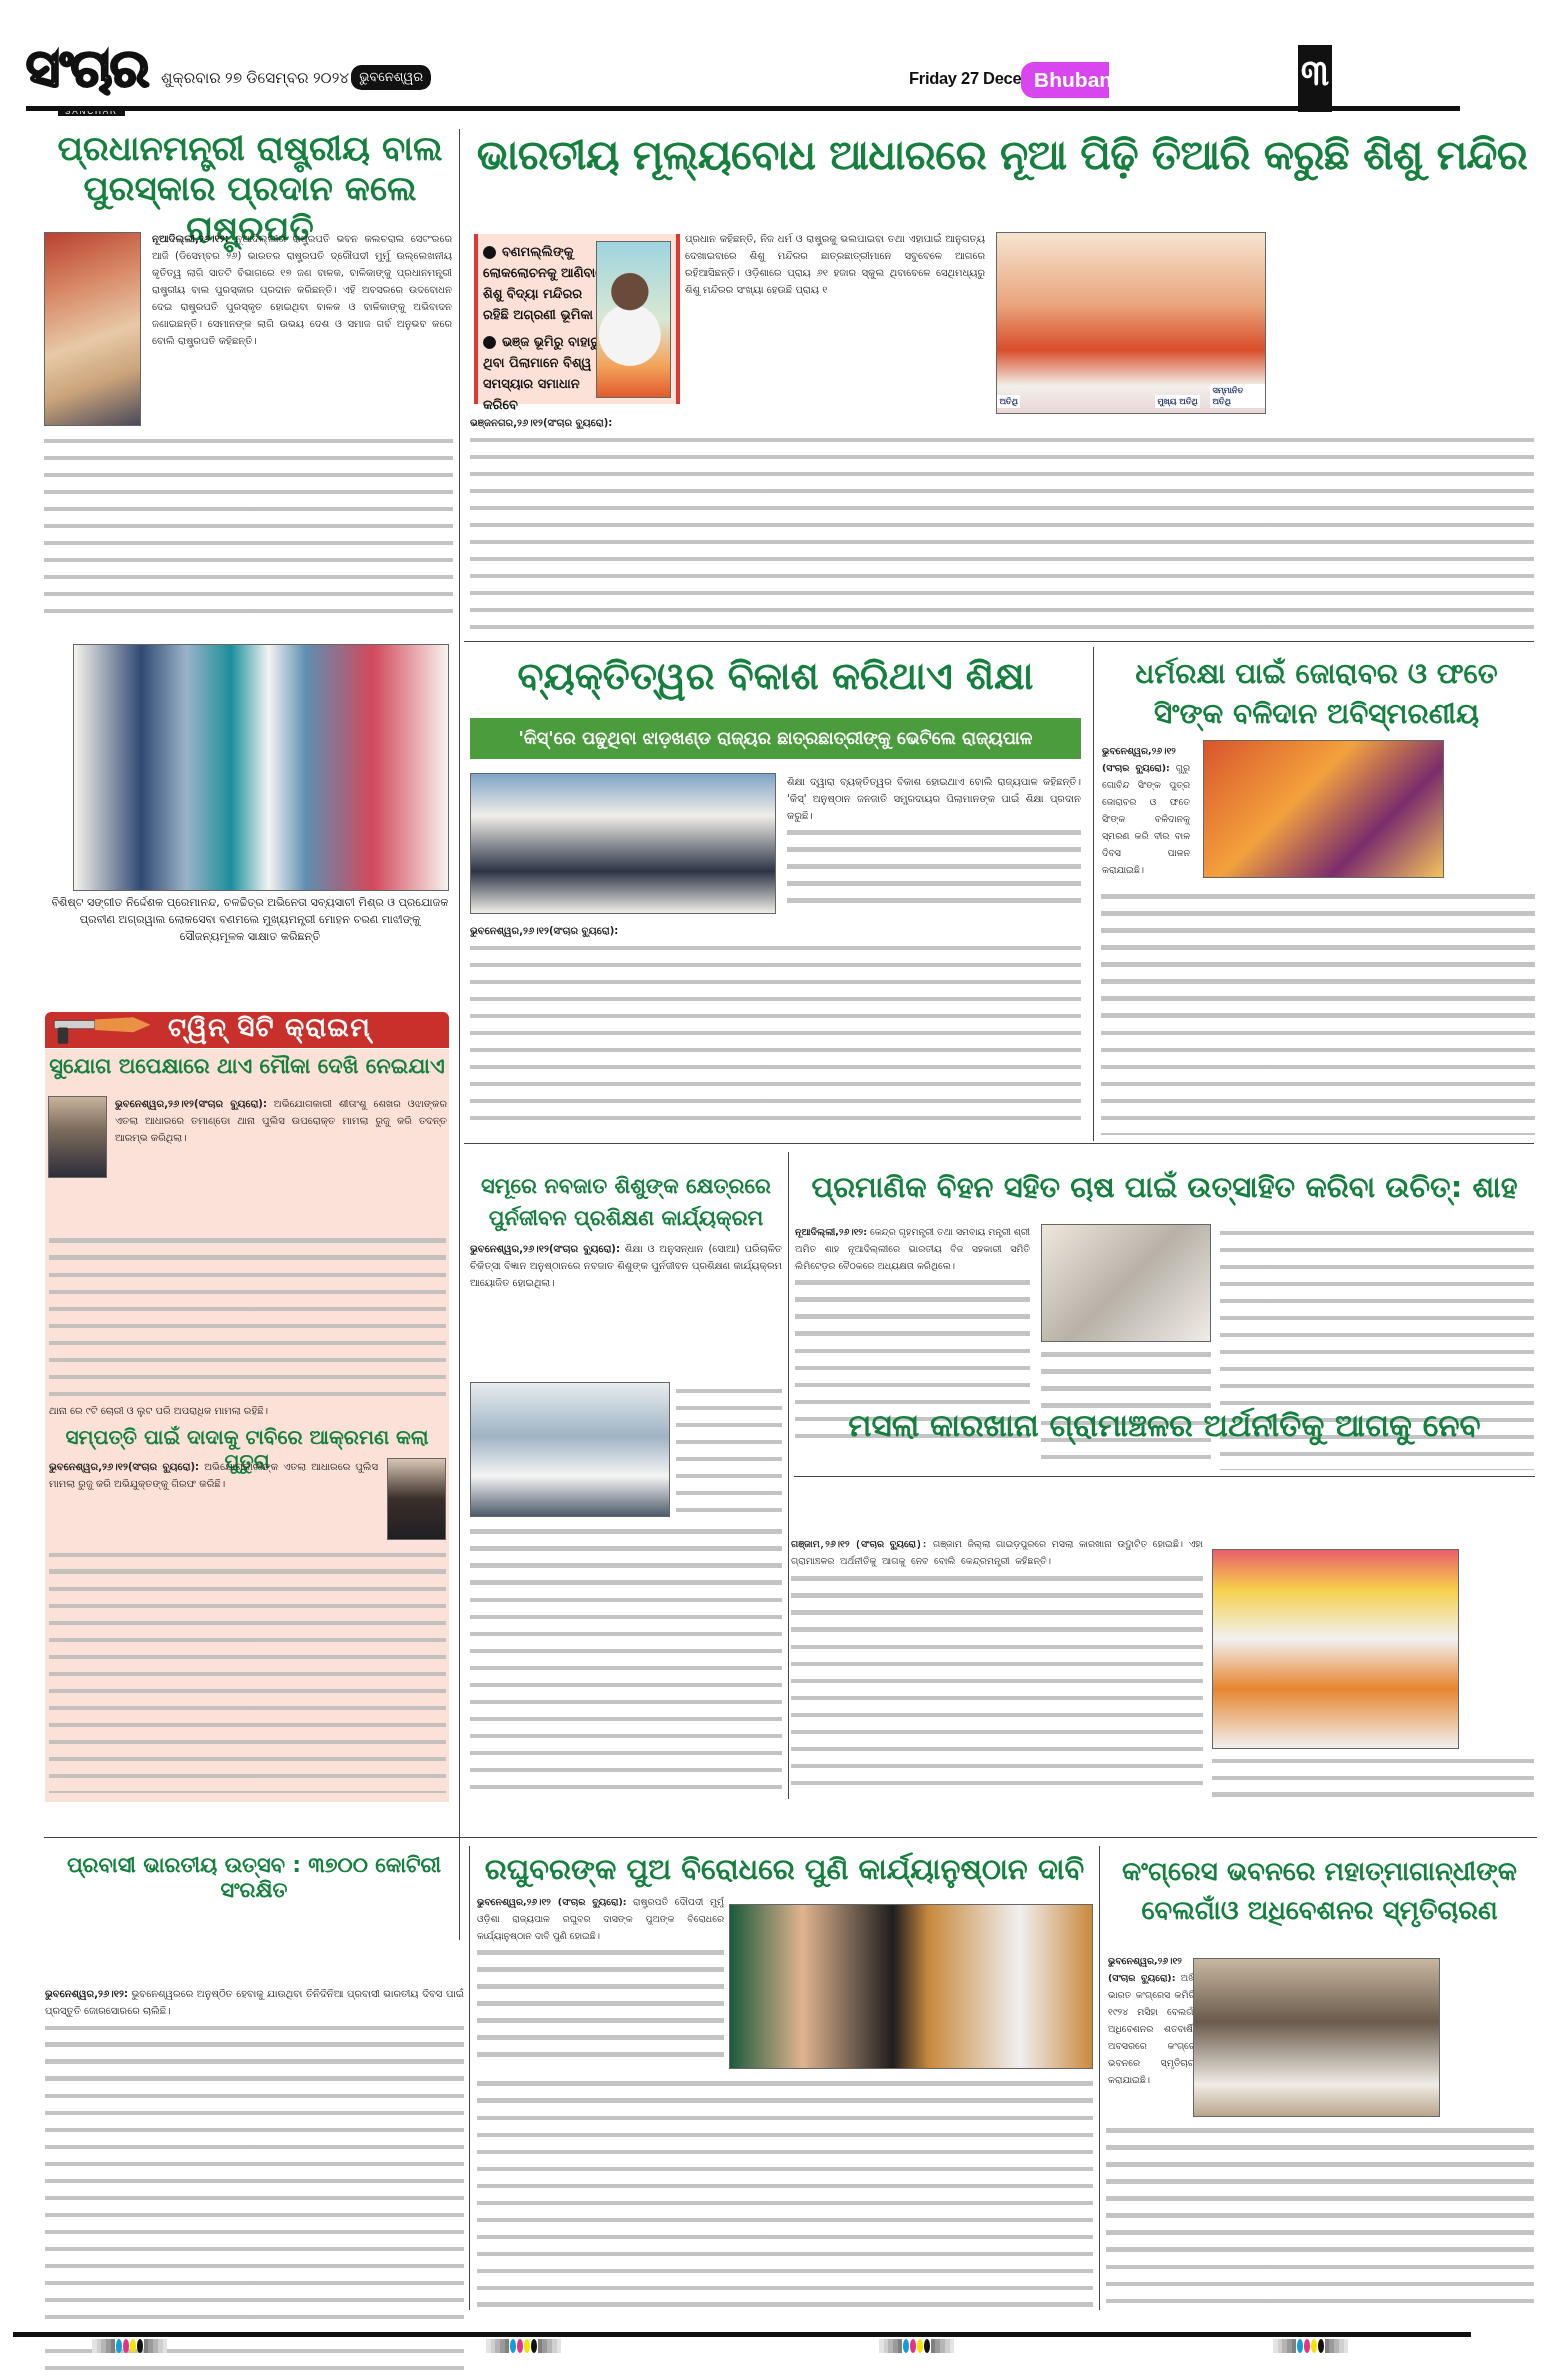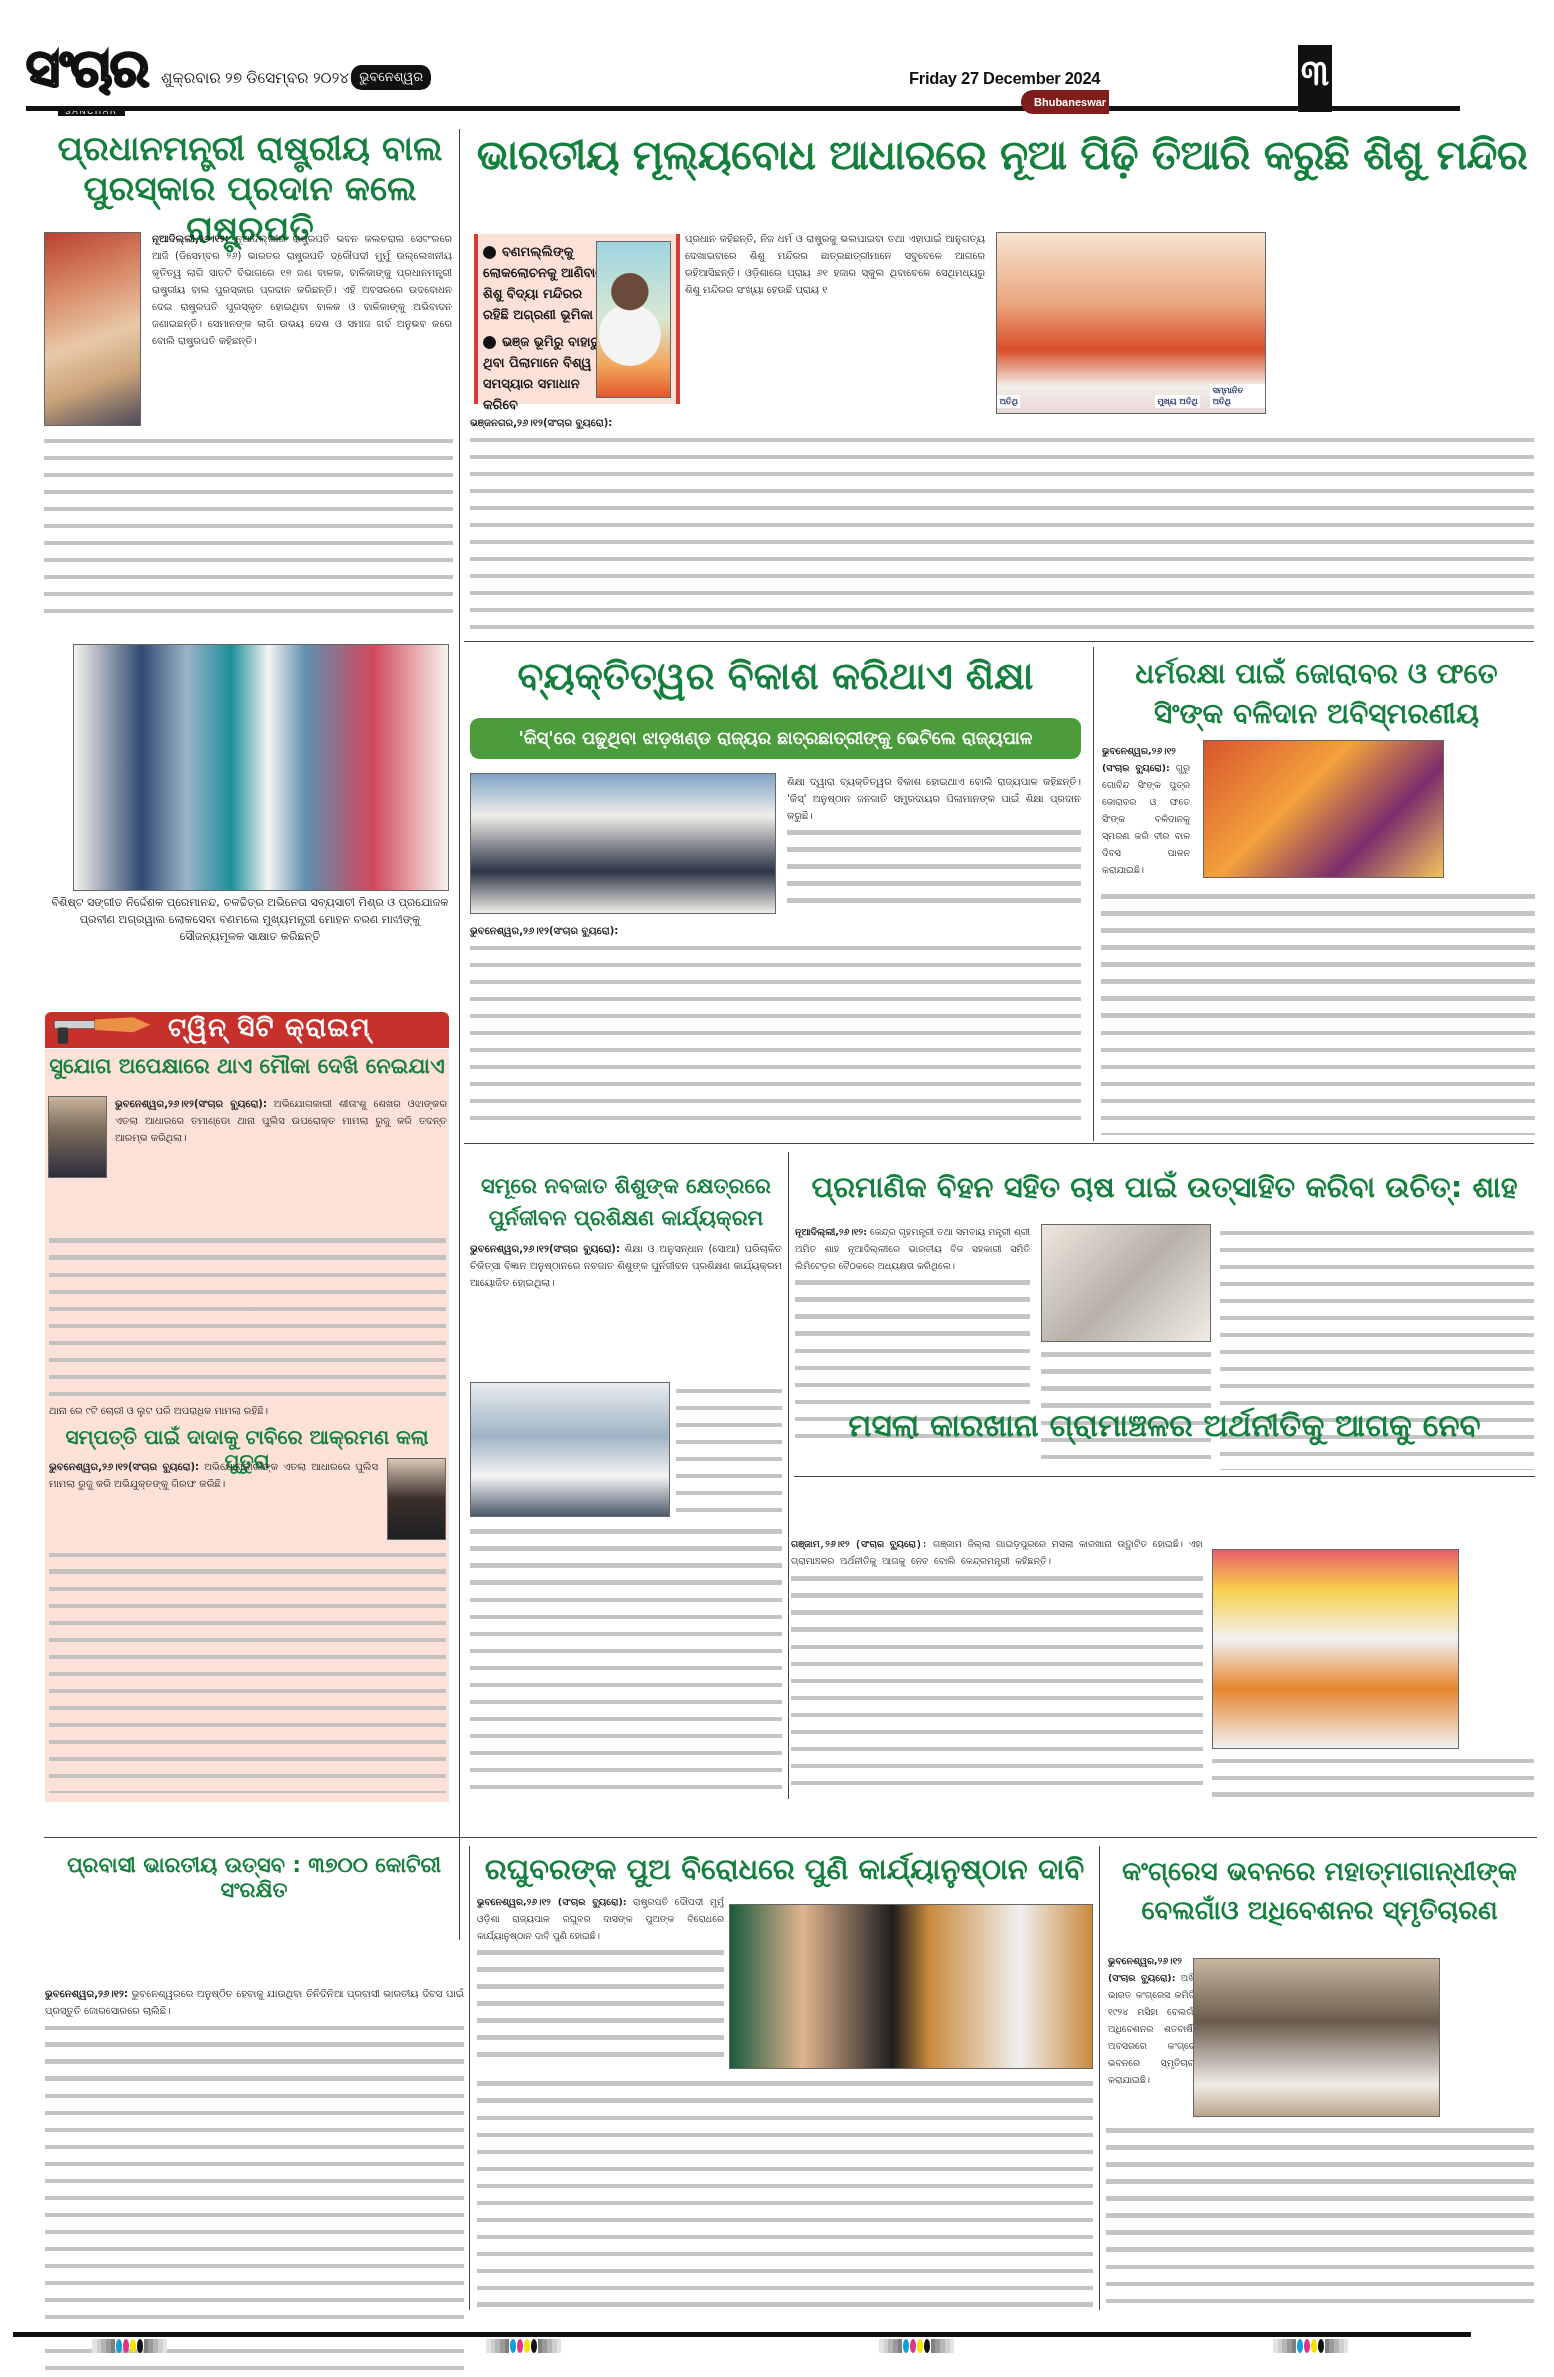--- a/index.html
+++ b/index.html
@@ -10,21 +10,21 @@
   .masthead { position: absolute; left: 26px; top: 41px; width: 1434px; height: 72px; text-decoration: underline; }
   .logo { position: absolute; left: 0; top: 0; width: 65px; height: 72px; }
   .logo-word { font-family: "DejaVu Serif", serif; font-size: 52px; font-weight: bold; line-height: 53px;
     color: #fff; -webkit-text-stroke: 2.4px #111; letter-spacing: -2.4px; }
   .logo-sub { position: absolute; left: 32px; top: 65px; background: #111; color: #fff; font-size: 8.2px;
     letter-spacing: 1.8px; padding: 0.6px 7px; font-family: "Liberation Sans", sans-serif; }
   .masthead-date-or { position: absolute; left: 96px; top: 28px; font-size: 15.3px; font-family: "Liberation Sans", sans-serif; }
   .masthead-city-or { position: absolute; left: 176px; top: 23.5px; background: #111; color: #fff; font-size: 13px; padding: 4.7px 8.2px; border-radius: 10.6px; }
   .masthead-rule { position: absolute; left: 0; top: 65px; width: 1434px; height: 5.3px; background: #111; }
   .masthead-date-en { position: absolute; left: 883px; top: 28px; font-family: "Liberation Sans", sans-serif; font-size: 16.5px; font-weight: bold; letter-spacing: -0.3px; }
-  .masthead-city-en { position: absolute; left: 995px; top: 21px; background: #7f1d1d; color: #fff; font-family: "Liberation Sans", sans-serif; font-weight: bold; font-size: 11px; padding: 5.9px 13px; border-radius: 13px 0 0 13px; width: 88px; margin-top: 28px; }
+  .masthead-city-en { position: absolute; left: 995px; top: 21px; background: #d946ef; color: #fff; font-family: "Liberation Sans", sans-serif; font-weight: bold; font-size: 21px; padding: 5.9px 13px; border-radius: 13px 0 0 13px; width: 88px; }
   .page-number { position: absolute; left: 1272px; top: 3.5px; width: 34px; height: 67px; background: #111; color: #fff; font-size: 36px; text-align: center; line-height: 56px; font-weight: bold; }
 
   
   .abs { position: absolute; }
   .rule-v { position: absolute; width: 1.2px; background: #444; }
   .rule-h { position: absolute; height: 1.2px; background: #444; }
   .headline { font-family: "DejaVu Sans", sans-serif; color: #15803d; line-height: 1.18; text-align: center; }
   .hl-bold { font-weight: bold; }
   .body-text { font-size: 10px; line-height: 17px; text-align: justify; color: #222; overflow: hidden; }
   .body-text .dateline { font-weight: bold; }
@@ -135,21 +135,21 @@
   </div>
 </article>
 
 <figure>
   <div class="photo ph-cm" style="left:73px; top:644px; width:376px; height:247px;"></div>
   <figcaption class="abs caption" style="left:47px; top:894px; width:406px;">ବିଶିଷ୍ଟ ସଙ୍ଗୀତ ନିର୍ଦ୍ଦେଶକ ପ୍ରେମାନନ୍ଦ, ଚଳଚ୍ଚିତ୍ର ଅଭିନେତା ସବ୍ୟସାଚୀ ମିଶ୍ର ଓ ପ୍ରଯୋଜକ ପ୍ରବୀଣ ଅଗ୍ରୱାଲ ଲୋକସେବା ବଣମଲେ ମୁଖ୍ୟମନ୍ତ୍ରୀ ମୋହନ ଚରଣ ମାଝୀଙ୍କୁ ସୌଜନ୍ୟମୂଳକ ସାକ୍ଷାତ କରିଛନ୍ତି</figcaption>
 </figure>
 
 <article>
   <h2 class="abs headline hl-bold" style="left:470px; top:654px; width:611px; font-size:38px;">ବ୍ୟକ୍ତିତ୍ୱର ବିକାଶ କରିଥାଏ ଶିକ୍ଷା</h2>
-  <div class="green-strip" style="left:470px; top:718px; width:611px; height:41px; font-size:17.6px; line-height:41px;border-radius:9px;">'କିସ୍'ରେ ପଢୁଥିବା ଝାଡ଼ଖଣ୍ଡ ରାଜ୍ୟର ଛାତ୍ରଛାତ୍ରୀଙ୍କୁ ଭେଟିଲେ ରାଜ୍ୟପାଳ</div>
+  <div class="green-strip" style="left:470px; top:718px; width:611px; height:41px; font-size:17.6px; line-height:41px;">'କିସ୍'ରେ ପଢୁଥିବା ଝାଡ଼ଖଣ୍ଡ ରାଜ୍ୟର ଛାତ୍ରଛାତ୍ରୀଙ୍କୁ ଭେଟିଲେ ରାଜ୍ୟପାଳ</div>
   <div class="photo ph-gov" style="left:470px; top:773px; width:306px; height:141px;"></div>
   <div class="abs body-text" style="left:787px; top:773px; width:294px; height:141px;">
     <span>ଶିକ୍ଷା ଦ୍ୱାରା ବ୍ୟକ୍ତିତ୍ୱର ବିକାଶ ହୋଇଥାଏ ବୋଲି ରାଜ୍ୟପାଳ କହିଛନ୍ତି। 'କିସ୍' ଅନୁଷ୍ଠାନ ଜନଜାତି ସମ୍ପ୍ରଦାୟର ପିଲାମାନଙ୍କ ପାଇଁ ଶିକ୍ଷା ପ୍ରଦାନ କରୁଛି।</span>
     <span class="filler" style="height:106px;"></span>
   </div>
   <div class="abs body-text" style="left:470px; top:922px; width:611px; height:212px;">
     <span class="dateline">ଭୁବନେଶ୍ୱର,୨୬।୧୨(ସଂଚାର ବ୍ୟୁରୋ):</span>
     <span class="filler" style="height:194px;"></span>
   </div>
 </article>

